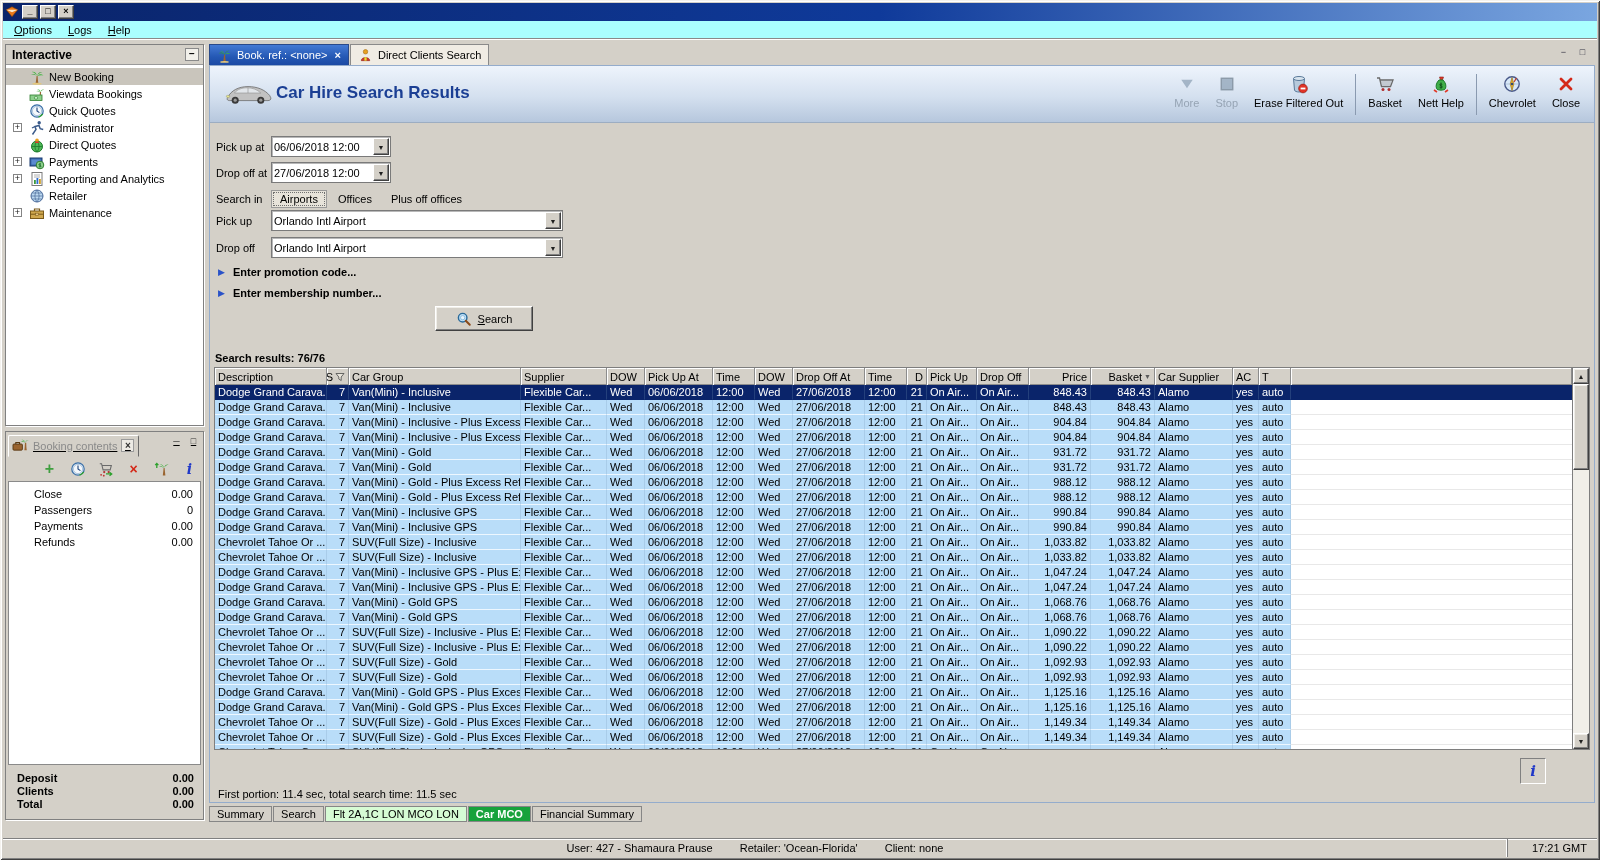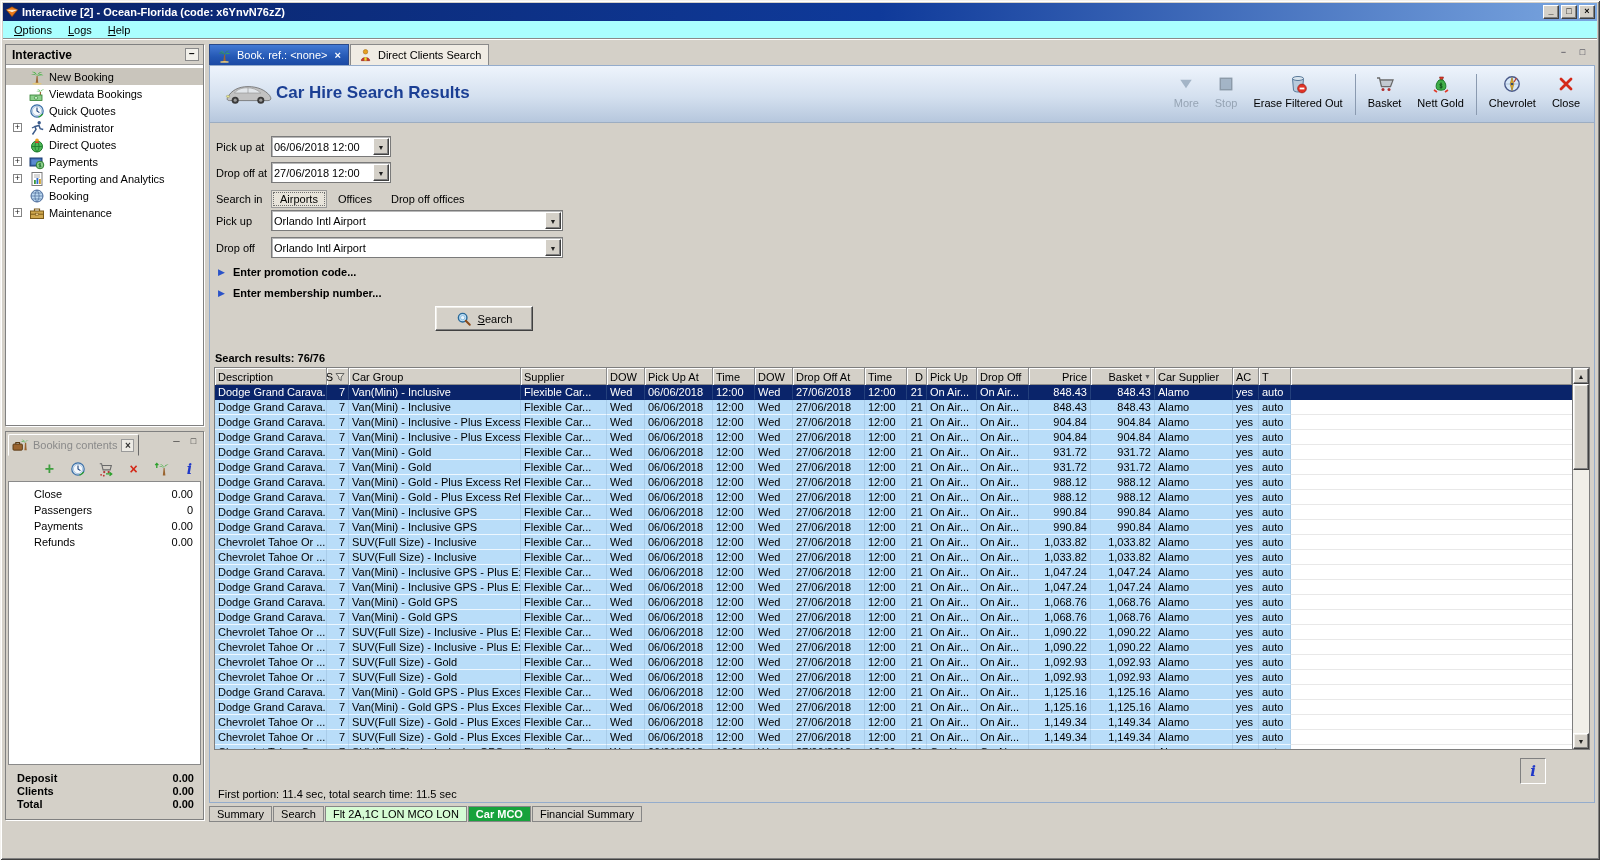--- a/index.html
+++ b/index.html
@@ -39,21 +39,21 @@
   .tree-item.selected { background:#c9c5bc; }
   .expander { width:9px; height:9px; margin-left:7px; border:1px solid #848484; background:#fff; font-size:9px; line-height:7px; text-align:center; color:#202020; }
   .expander.hidden { visibility:hidden; }
   .ticon { width:16px; height:16px; margin-left:7px; display:inline-flex; }
   .ticon svg { width:16px; height:16px; }
   .tlabel { margin-left:4px; white-space:nowrap; }
 
   
   .booking-panel { position:absolute; left:5px; top:431px; width:199px; height:389px; background:#d4d0c8;
     border:1px solid #808080; box-shadow:1px 1px 0 #fff; }
-  .bk-header { height:25px; display:flex; align-items:flex-start; padding:2px 3px 0 2px; }
+  .bk-header { height:25px; display:flex; align-items:center; padding:2px 3px 0 2px;text-decoration:underline; }
   .bk-tab { display:inline-flex; align-items:center; gap:4px; height:22px; padding:0 4px 0 3px;
     border:1px solid; border-color:#fff #6a6a6a #d4d0c8 #fff; border-radius:2px 2px 0 0; background:#d4d0c8; }
   .bk-tab svg { width:17px; height:15px; }
   .bk-title { color:#8a8a8a; font-size:11px; }
   .bk-close { width:13px; height:13px; border:1px solid #9a9a9a; background:#eceae4; font-size:10px; line-height:11px; text-align:center; font-weight:bold; color:#303030; cursor:default; }
   .bk-winbtns { margin-left:auto; display:flex; gap:4px; align-self:flex-start; padding-top:1px; }
   .bk-wbtn { width:13px; height:12px; font-size:9px; line-height:11px; text-align:center; color:#303030; border:1px solid transparent; cursor:default; }
   .bk-toolbar { height:24px; display:flex; align-items:center; justify-content:center; gap:11px; padding-left:30px; }
   .bk-tool { width:17px; height:17px; display:inline-flex; align-items:center; justify-content:center; cursor:default; }
   .bk-tool svg { width:16px; height:16px; }
@@ -162,21 +162,20 @@
 
 <div class="window">
 
   <div class="titlebar">
     <span class="app-icon">
         <svg viewBox="0 0 16 16">
           <path d="M1.5 5.5L8 2l6.5 3.5L8 13.5Z" fill="#e87818" stroke="#7a3a08" stroke-width=".7"></path>
           <path d="M1.5 5.5L14.5 5.5 8 8.2Z" fill="#fae8c8"></path>
         </svg>
       </span>
-    <span class="ttext">Interactive [2] - Ocean-Florida (code: x6YnvN76zZ)</span>
     <span class="title-btns">
       <span class="tbtn">_</span>
       <span class="tbtn">□</span>
       <span class="tbtn">×</span>
     </span>
   </div>
 
   <div class="menubar" id="menubar">
       <span class="menu-item uline-first">Options</span>
       <span class="menu-item uline-first">Logs</span>
@@ -278,21 +277,21 @@
           <span class="tlabel">Reporting and Analytics</span>
         </div>
         <div class="tree-item">
           <span class="expander hidden"></span>
           <span class="ticon">
             <svg viewBox="0 0 16 16">
               <circle cx="8" cy="8" r="6" fill="#bcd8f0" stroke="#4a6a9a"></circle>
               <path d="M2 8h12M8 2a9.5 9.5 0 0 1 0 12M8 2a9.5 9.5 0 0 0 0 12M3 5h10M3 11h10" stroke="#4a6a9a" stroke-width=".7" fill="none"></path>
             </svg>
           </span>
-          <span class="tlabel">Booking</span>
+          <span class="tlabel">Retailer</span>
         </div>
         <div class="tree-item">
           <span class="expander">+</span>
           <span class="ticon">
             <svg viewBox="0 0 16 16">
               <rect x="1.5" y="6" width="13" height="7.5" fill="#d0a84e" stroke="#7a5a1a"></rect>
               <path d="M5.5 6V4h5v2" stroke="#7a5a1a" fill="none" stroke-width="1.2"></path>
               <path d="M1.5 9.2h13" stroke="#7a5a1a"></path>
               <rect x="6.5" y="8.2" width="3" height="2" fill="#f0d090" stroke="#7a5a1a" stroke-width=".6"></rect>
             </svg>
@@ -480,21 +479,21 @@
             </div>
             <div class="tool-btn">
               <span class="tool-ic">
                 <svg viewBox="0 0 20 20">
                   <path d="M8.5 3h4l-1 3h-2Z" fill="#e03a2a" stroke="#8a1a10" stroke-width=".6"></path>
                   <path d="M8 6C5.5 8.5 4.5 11.5 5.5 14.5c.8 2.2 8.2 2.2 9 0 1-3 0-6-2.5-8.5Z" fill="#3fae49" stroke="#1c7a2a"></path>
                   <path d="M10 8.5v6M8.6 13.2c.5.8 2.4.9 2.8-.1.4-1.1-3-1.3-2.7-2.4.3-.9 2.1-.8 2.6-.1" stroke="#0c4a16" stroke-width=".9" fill="none"></path>
                   <path d="M3 16l3 2M17 16l-3 2" stroke="#e03a2a" stroke-width="1.6"></path>
                 </svg>
               </span>
-              <span class="tool-lb">Nett Gold</span>
+              <span class="tool-lb">Nett Help</span>
             </div>
             <span class="tool-sep"></span>
             <div class="tool-btn">
               <span class="tool-ic">
                 <svg viewBox="0 0 20 20">
                   <circle cx="10" cy="10" r="7.2" fill="#d8e8f8" stroke="#4a5a8a" stroke-width="1.4"></circle>
                   <path d="M3.5 10h13M10 3.5v13" stroke="#8aa0c0" stroke-width=".5"></path>
                   <path d="M10 3.5 11.8 10 10 16.5 8.2 10Z" fill="#e8b030" stroke="#907010" stroke-width=".6"></path>
                   <circle cx="10" cy="10" r="1.2" fill="#304878"></circle>
                   <path d="M14.5 4 12 8" stroke="#c03828" stroke-width="1.2"></path>
@@ -524,21 +523,21 @@
       <div class="frm-row" style="top:96px">
         <span class="frm-label">Drop off at</span>
         <span class="combo date-combo">
           <input readonly="" value="27/06/2018 12:00" style="">
           <span class="combo-btn">▼</span>
         </span>
       </div>
 
       <div class="frm-row" style="top:123px;height:19px">
         <span class="frm-label">Search in</span>
-        <span id="searchin-opts"><span class="si-btn si-selected">Airports</span><span class="si-btn">Offices</span><span class="si-btn">Drop off offices</span></span>
+        <span id="searchin-opts"><span class="si-btn si-selected">Airports</span><span class="si-btn">Offices</span><span class="si-btn">Plus off offices</span></span>
       </div>
 
       <div class="frm-row" style="top:144px">
         <span class="frm-label">Pick up</span>
         <span class="combo loc-combo">
           <input readonly="" value="Orlando Intl Airport" style="">
           <span class="combo-btn">▼</span>
         </span>
       </div>
 
@@ -1176,14 +1175,22 @@
 
     <div class="bottom-tabs" id="bottom-tabs">
         <span class="btab">Summary</span>
         <span class="btab">Search</span>
         <span class="btab light-green">Flt 2A,1C LON MCO LON</span>
         <span class="btab green">Car MCO</span>
         <span class="btab">Financial Summary</span>
       </div>
   </div>
 
+  <div class="statusbar">
+    <span class="sb-center">
+      <span>User: 427 - Shamaura Prause</span>
+      <span>Retailer: 'Ocean-Florida'</span>
+      <span>Client: none</span>
+    </span>
+    <span class="sb-time">17:21 GMT</span>
+  </div>
 
 </div>
 
 </body></html>

